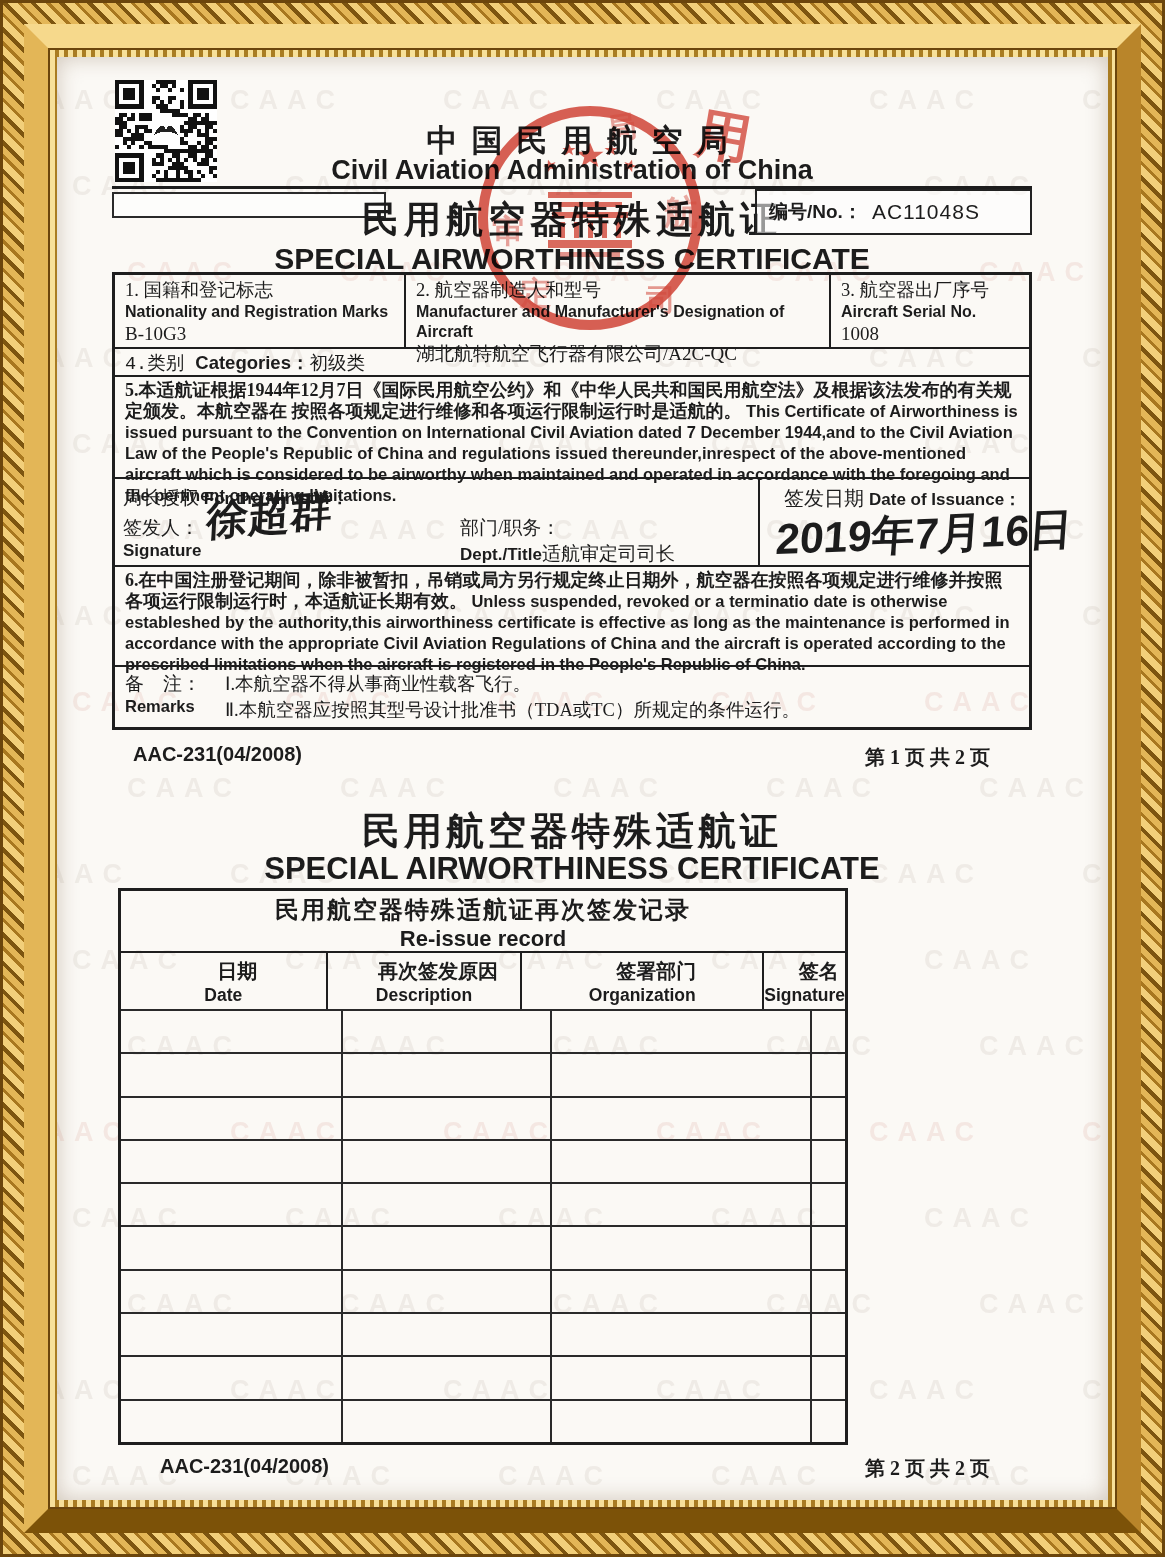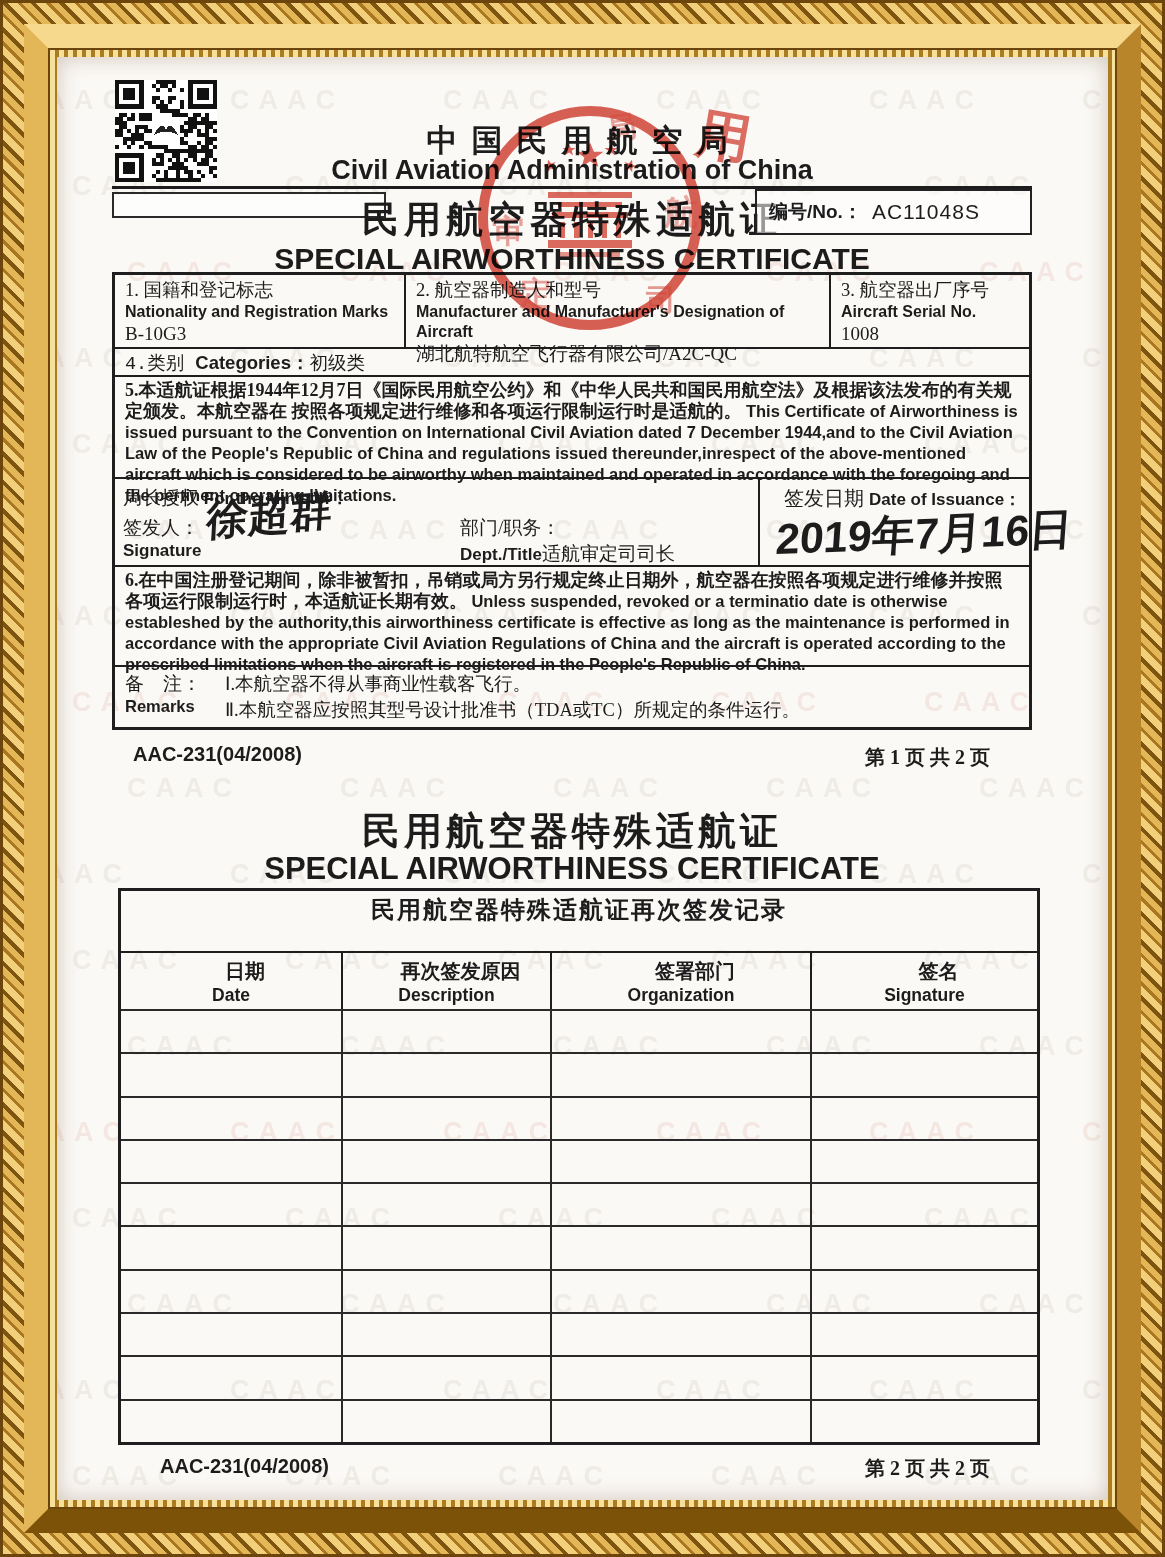--- a/index.html
+++ b/index.html
@@ -68,21 +68,21 @@
   .rem-lab{width:100px;}
   .rem-items{flex:1;}
   .rem-item{font-size:18.5px;line-height:26px;font-family:"Liberation Serif",serif;}
 
   .foot1-form{left:133px;top:743px;font-size:20px;font-weight:bold;z-index:3;}
   .foot1-page{left:112px;top:744px;width:878px;text-align:right;font-size:20px;font-weight:600;font-family:"Liberation Serif",serif;z-index:3;}
 
   
   .p2-cn{left:112px;top:806px;width:920px;font-size:38px;font-weight:bold;letter-spacing:4px;z-index:3;}
   .p2-en{left:112px;top:851px;width:920px;font-size:31px;font-weight:bold;z-index:3;}
-  .t2{left:118px;top:888px;width:922px;height:557px;border:3px solid #1e1e1e;display:flex;flex-direction:column;z-index:3;}
+  .t2{left:118px;top:888px;width:730px;height:557px;border:3px solid #1e1e1e;display:flex;flex-direction:column;z-index:3;}
   .t2-cap{height:60px;text-align:center;padding-top:3px;}
   .t2-cap .c1{font-size:24px;font-weight:bold;letter-spacing:2px;}
   .t2-cap .c2{font-size:22px;font-weight:bold;}
   .t2-head{height:58px;border-top:2px solid #1e1e1e;display:flex;text-align:center;}
   .t2-head .hc{padding-top:5px;}
   .t2-head .hc + .hc{border-left:2px solid #1e1e1e;}
   .hc-cn{font-size:20px;font-weight:600;font-family:"Liberation Serif",serif;padding-left:28px;}
   .hc-en{font-size:17.5px;font-weight:bold;}
   .t2-rows{flex:1;display:flex;flex-direction:column;}
   .t2-row{flex:1;display:flex;border-top:2px solid #2a2a2a;}
@@ -408,20 +408,21 @@
 
   <div class="abs foot1-form">AAC-231(04/2008)</div>
   <div class="abs foot1-page">第 1 页 共 2 页</div>
 
   <div class="abs ctr p2-cn">民用航空器特殊适航证</div>
   <div class="abs ctr p2-en">SPECIAL AIRWORTHINESS CERTIFICATE</div>
 
   <div class="abs t2">
     <div class="t2-cap">
       <div class="c1">民用航空器特殊适航证再次签发记录</div>
+      <div class="c2">Re-issue record</div>
     </div>
     <div class="t2-head">
       <div class="hc" style="width:220px;">
         <div class="hc-cn">日期</div>
         <div class="hc-en">Date</div>
       </div>
       <div class="hc" style="width:209px;">
         <div class="hc-cn">再次签发原因</div>
         <div class="hc-en">Description</div>
       </div>

